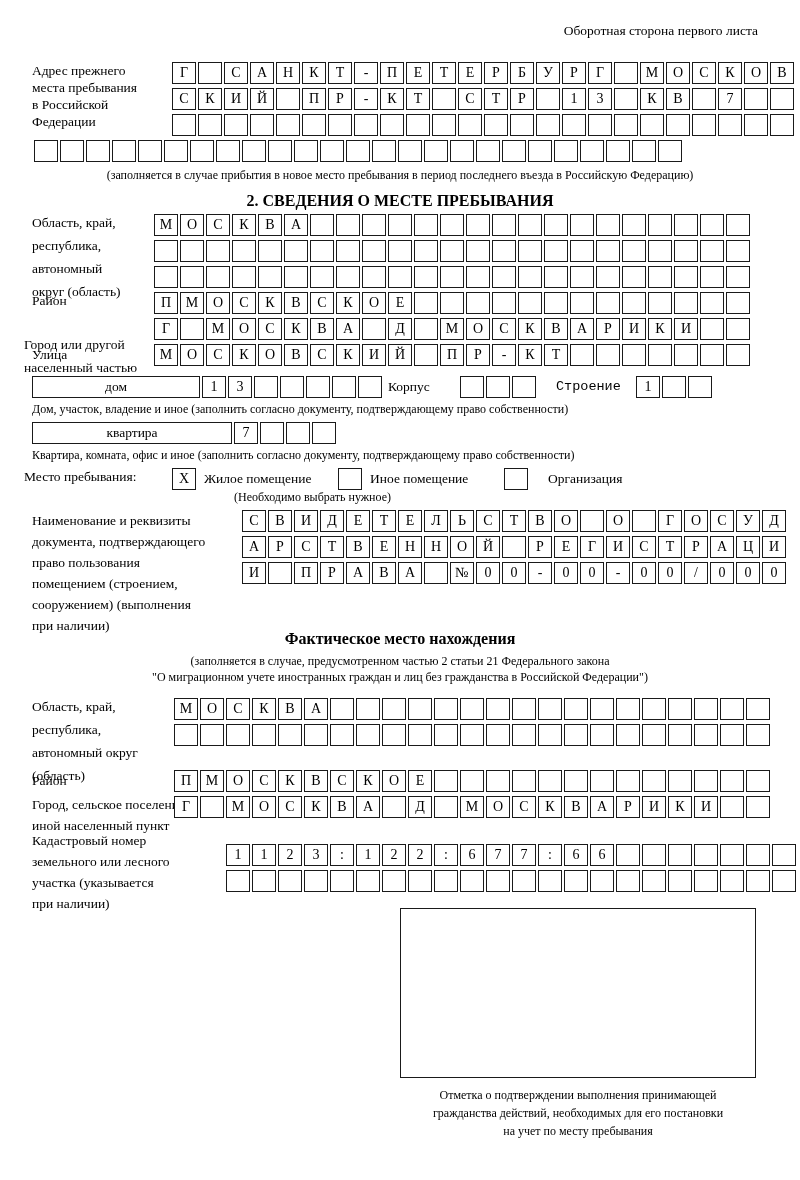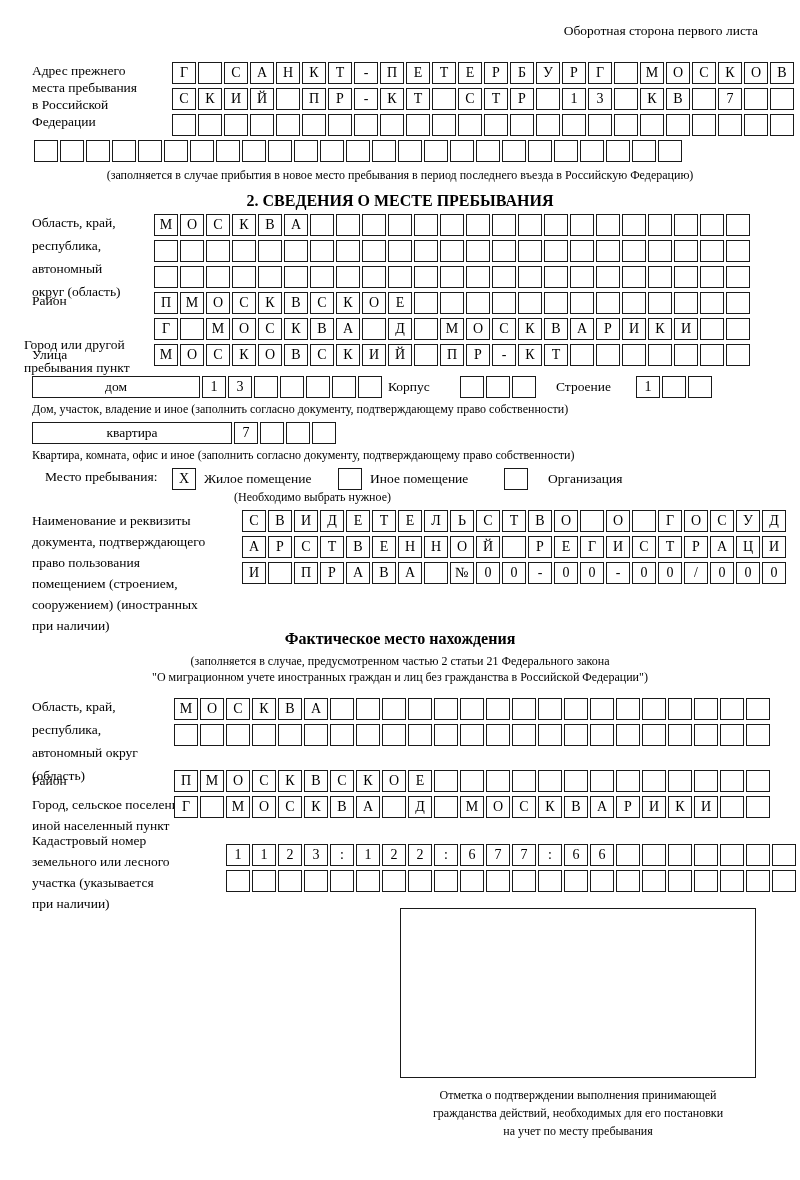--- a/index.html
+++ b/index.html
@@ -317,21 +317,21 @@
       <div class="cell blank"></div>
       <div class="cell blank"></div>
       <div class="cell blank"></div>
       <div class="cell blank"></div>
       <div class="cell blank"></div>
       <div class="cell blank"></div>
     </div>
 
   <div class="abs lbl" style="left:24px; top:316px;margin-top:20px;">
     <div style="height:23px">Город или другой</div>
-    <div style="height:23px">пребывания пункт</div>
+    <div style="height:23px">населенный частью</div>
   </div>
   <div class="row" id="s2-city-0" style="left:154px; top:318px;">
       <div class="cell">Г</div>
       <div class="cell blank"></div>
       <div class="cell">М</div>
       <div class="cell">О</div>
       <div class="cell">С</div>
       <div class="cell">К</div>
       <div class="cell">В</div>
       <div class="cell">А</div>
@@ -388,53 +388,53 @@
       <div class="cell blank"></div>
       <div class="cell blank"></div>
       <div class="cell blank"></div>
     </div>
   <div class="abs lbl" style="left:388px; top:378px;font-family:Liberation Serif, serif;">Корпус</div>
   <div class="row" id="s2-korpus" style="left:460px; top:376px;">
       <div class="cell blank"></div>
       <div class="cell blank"></div>
       <div class="cell blank"></div>
     </div>
-  <div class="abs lbl" style="left:556px; top:378px;">Строение</div>
+  <div class="abs lbl" style="left:556px; top:378px;font-family:Liberation Mono, monospace;">Строение</div>
   <div class="row" id="s2-stroenie" style="left:636px; top:376px;">
       <div class="cell">1</div>
       <div class="cell blank"></div>
       <div class="cell blank"></div>
     </div>
 
   <div class="abs note" style="left:32px; top:402px;">Дом, участок, владение и иное (заполнить согласно документу, подтверждающему право собственности)</div>
 
   <div class="wbox" style="left:32px; top:422px; width:200px;">квартира</div>
   <div class="row" id="s2-flat" style="left:234px; top:422px;">
       <div class="cell">7</div>
       <div class="cell blank"></div>
       <div class="cell blank"></div>
       <div class="cell blank"></div>
     </div>
   <div class="abs note" style="left:32px; top:448px;">Квартира, комната, офис и иное (заполнить согласно документу, подтверждающему право собственности)</div>
 
-  <div class="abs lbl" style="left:45px; top:468px;">Место пребывания:</div>
+  <div class="abs lbl" style="left:24px; top:468px;">Место пребывания:</div>
   <div class="abs checkbox" style="left:172px; top:468px;">X</div>
   <div class="abs lbl" style="left:204px; top:470px;">Жилое помещение</div>
   <div class="abs checkbox" style="left:338px; top:468px;"></div>
   <div class="abs lbl" style="left:370px; top:470px;">Иное помещение</div>
   <div class="abs checkbox" style="left:504px; top:468px;"></div>
   <div class="abs lbl" style="left:548px; top:470px;">Организация</div>
   <div class="abs note" style="left:234px; top:490px;">(Необходимо выбрать нужное)</div>
 
   <div class="abs lbl" style="left:32px; top:512px;">
     <div style="height:21px">Наименование и реквизиты</div>
     <div style="height:21px">документа, подтверждающего</div>
     <div style="height:21px">право пользования</div>
     <div style="height:21px">помещением (строением,</div>
-    <div style="height:21px">сооружением) (иностранных</div>
+    <div style="height:21px">сооружением) (выполнения</div>
     <div style="height:21px">при наличии)</div>
   </div>
   <div class="row" id="s2-doc-0" style="left:242px; top:510px;">
       <div class="cell">С</div>
       <div class="cell">В</div>
       <div class="cell">И</div>
       <div class="cell">Д</div>
       <div class="cell">Е</div>
       <div class="cell">Т</div>
       <div class="cell">Е</div>

